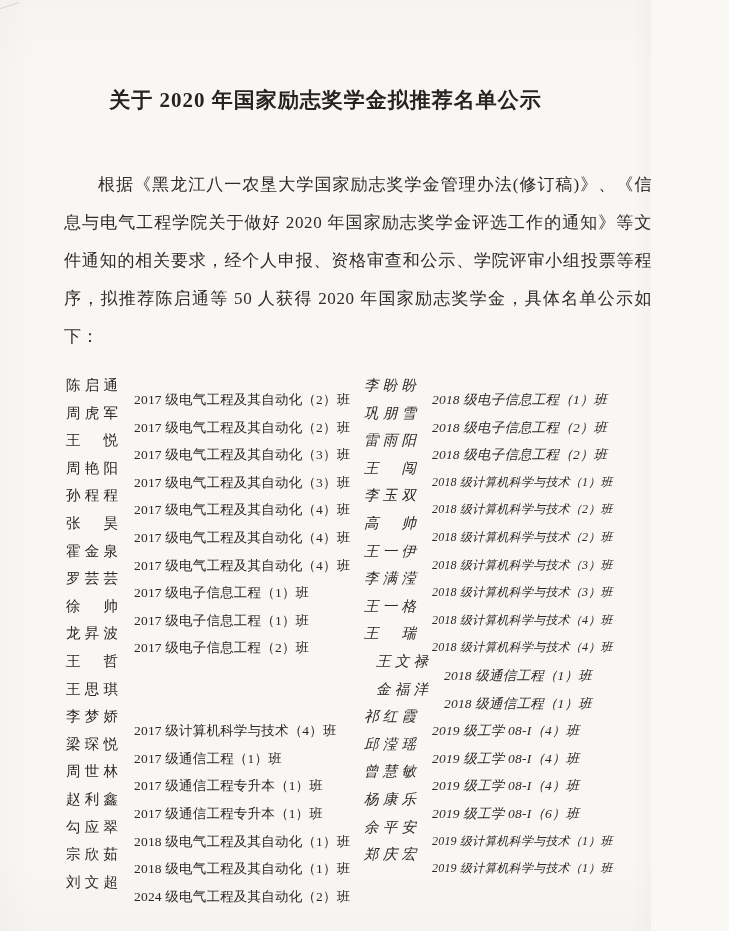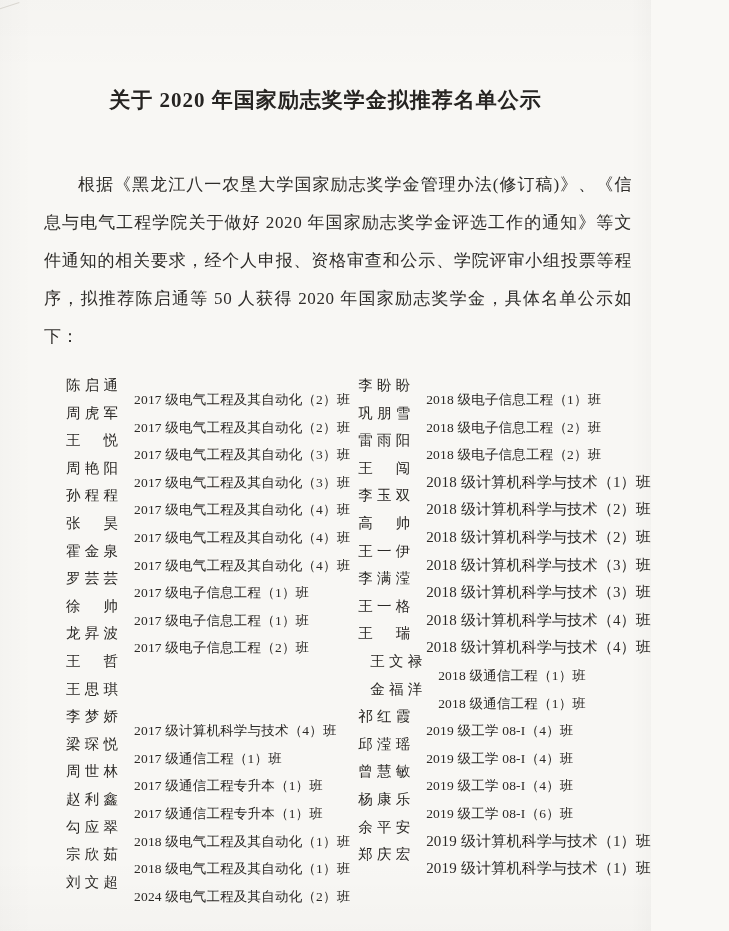--- a/index.html
+++ b/index.html
@@ -37,38 +37,39 @@
     margin: 0;
     padding-top: 86px;
     text-align: center;
     font-size: 21px;
     font-weight: bold;
     letter-spacing: 1px;
     color: #262422;
   }
   .doc-paragraph {
     width: 588px;
-    margin: 52px 0 0 44px;
+    margin: 52px 0 0 64px;
     font-size: 17px;
     line-height: 38px;
     letter-spacing: 0.6px;
     text-align: justify;
     text-indent: 2em;
     color: #2e2c29;
   }
   .roster {
     display: flex;
     margin: 16px 0 0 66px;
   }
   .roster-col {
     width: 330px;
   }
   .roster-col.right {
     width: 320px;
     margin-left: 2px;
+    font-style: italic;
   }
   .row {
     height: 27.6px;
     line-height: 27.6px;
     display: flex;
     align-items: center;
     white-space: nowrap;
   }
   .row .name {
     display: inline-block;
@@ -81,21 +82,21 @@
   }
   .row .cls {
     flex: none;
     margin-left: 16px;
     font-size: 13.5px;
     letter-spacing: 0.2px;
     color: #2b2926;
     margin-top: 28px;
   }
   .row.small .cls {
-    font-size: 15px;
+    font-size: 12px;
   }
   .row.indent {
     padding-left: 12px;
   }
 </style>
 </head>
 <body>
 
 <div class="page">
 

